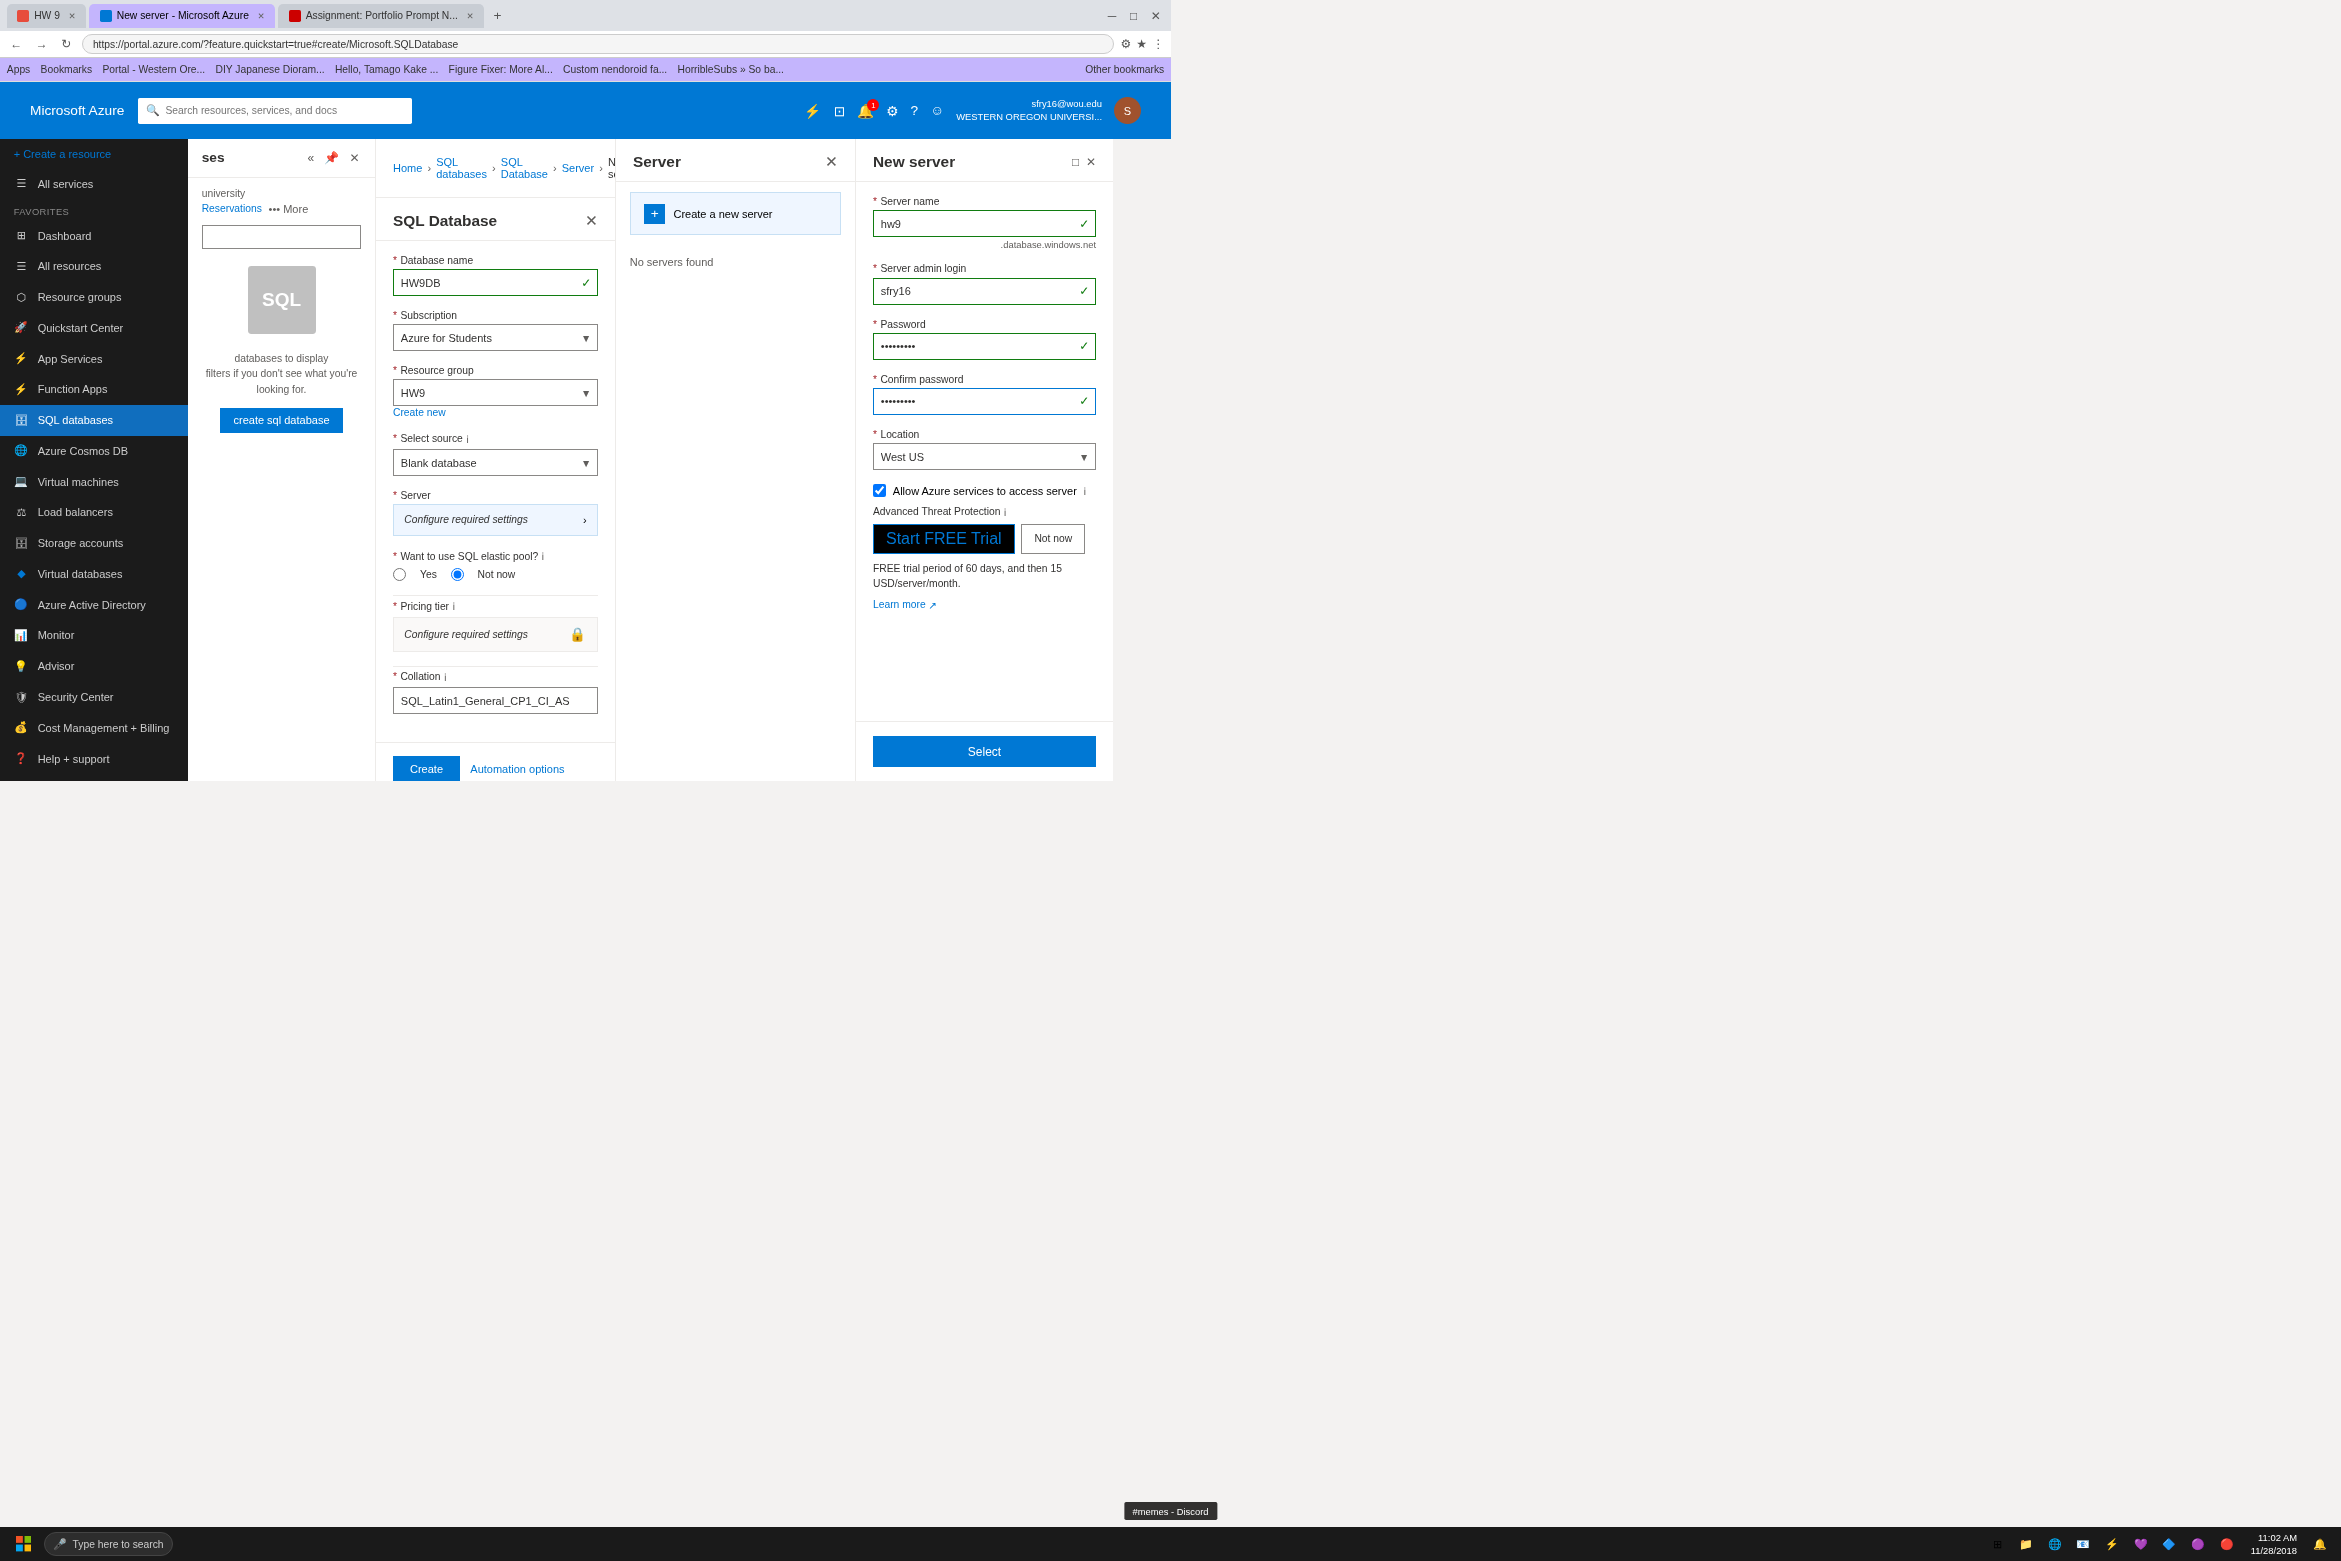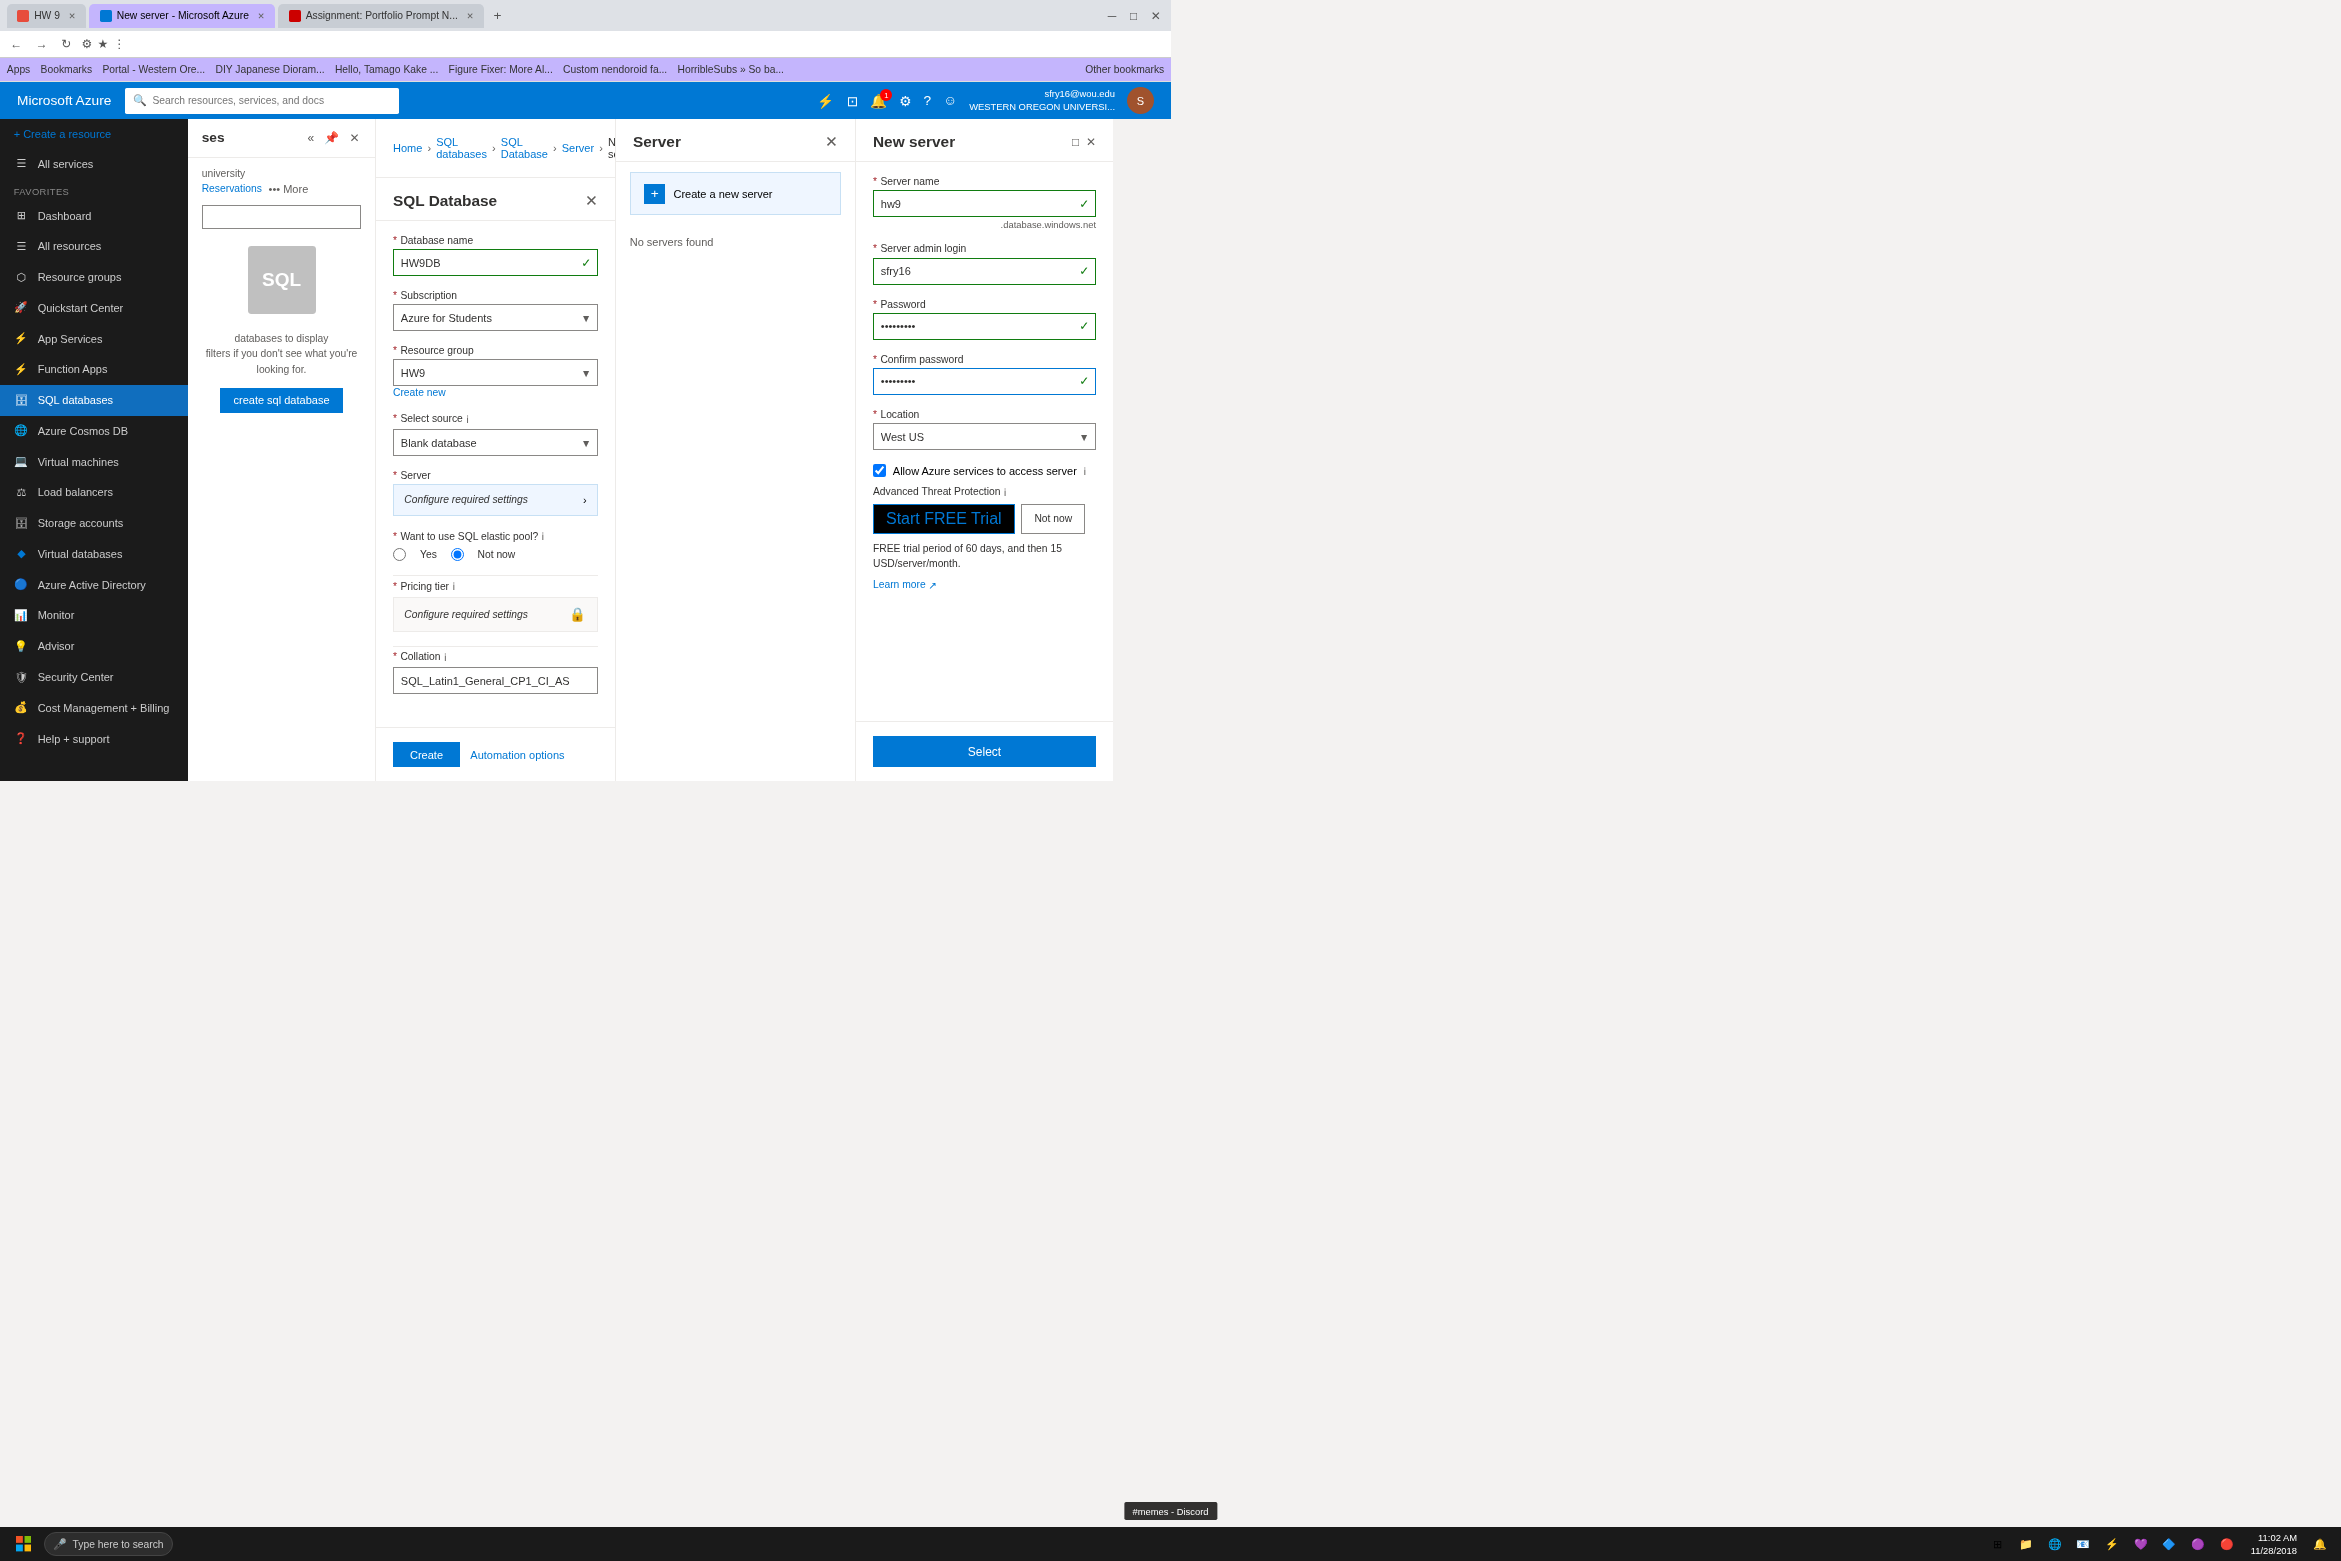--- a/index.html
+++ b/index.html
@@ -22,21 +22,21 @@
     .addr-icon { font-size: 12px; color: #555; cursor: pointer; }
 
     
     .bookmarks-bar { background: #c4b5fd; height: 24px; display: flex; align-items: center; padding: 0 6.8px; gap: 10.3px; border-bottom: 0.9px solid #ddd; font-size: 10.3px; color: #333; overflow: hidden; }
     .bookmark { cursor: pointer; white-space: nowrap; color: #333; }
 
     
     .app-container { display: flex; flex-direction: column; height: calc(781px - 82px); }
 
     
-    .azure-header { background: #0078d4; height: 37px; display: flex; align-items: center; padding: 0 17px; gap: 13.7px; }
+    .azure-header { background: #0078d4; height: 57px; display: flex; align-items: center; padding: 0 30px; gap: 13.7px; }
     .azure-logo { color: #fff; font-size: 13.7px; font-weight: 500; }
     .azure-search { flex: 0 0 274px; height: 26px; background: #fff; border-radius: 1.7px; display: flex; align-items: center; padding: 0 8.6px; gap: 5.1px; }
     .azure-search input { border: none; outline: none; font-size: 10.3px; color: #333; width: 100%; background: transparent; }
     .header-icons { display: flex; align-items: center; gap: 12px; margin-left: auto; }
     .header-icon { color: #fff; font-size: 13.7px; cursor: pointer; position: relative; }
     .notif-badge { position: absolute; top: -3.4px; right: -5.1px; background: #ff0000; border-radius: 50%; width: 12px; height: 12px; font-size: 7.7px; color: #fff; display: flex; align-items: center; justify-content: center; }
     .user-info { color: #fff; text-align: right; font-size: 9.4px; line-height: 1.3; }
     .user-avatar { width: 27px; height: 27px; border-radius: 50%; background: #a0522d; display: flex; align-items: center; justify-content: center; color: #fff; font-size: 11px; cursor: pointer; }
 
     
@@ -170,20 +170,23 @@
     <button class="nav-btn">─</button>
     <button class="nav-btn">□</button>
     <button class="nav-btn">✕</button>
   </div>
 </div>
 
 <div class="address-bar">
   <button class="nav-btn">←</button>
   <button class="nav-btn">→</button>
   <button class="nav-btn">↻</button>
+  <div class="url-bar">
+    <span>https://portal.azure.com/?feature.quickstart=true#create/Microsoft.SQLDatabase</span>
+  </div>
   <div class="address-icons">
     <span class="addr-icon">⚙</span>
     <span class="addr-icon">★</span>
     <span class="addr-icon">⋮</span>
   </div>
 </div>
 
 <div class="bookmarks-bar">
   <span class="bookmark">Apps</span>
   <span class="bookmark">Bookmarks</span>

